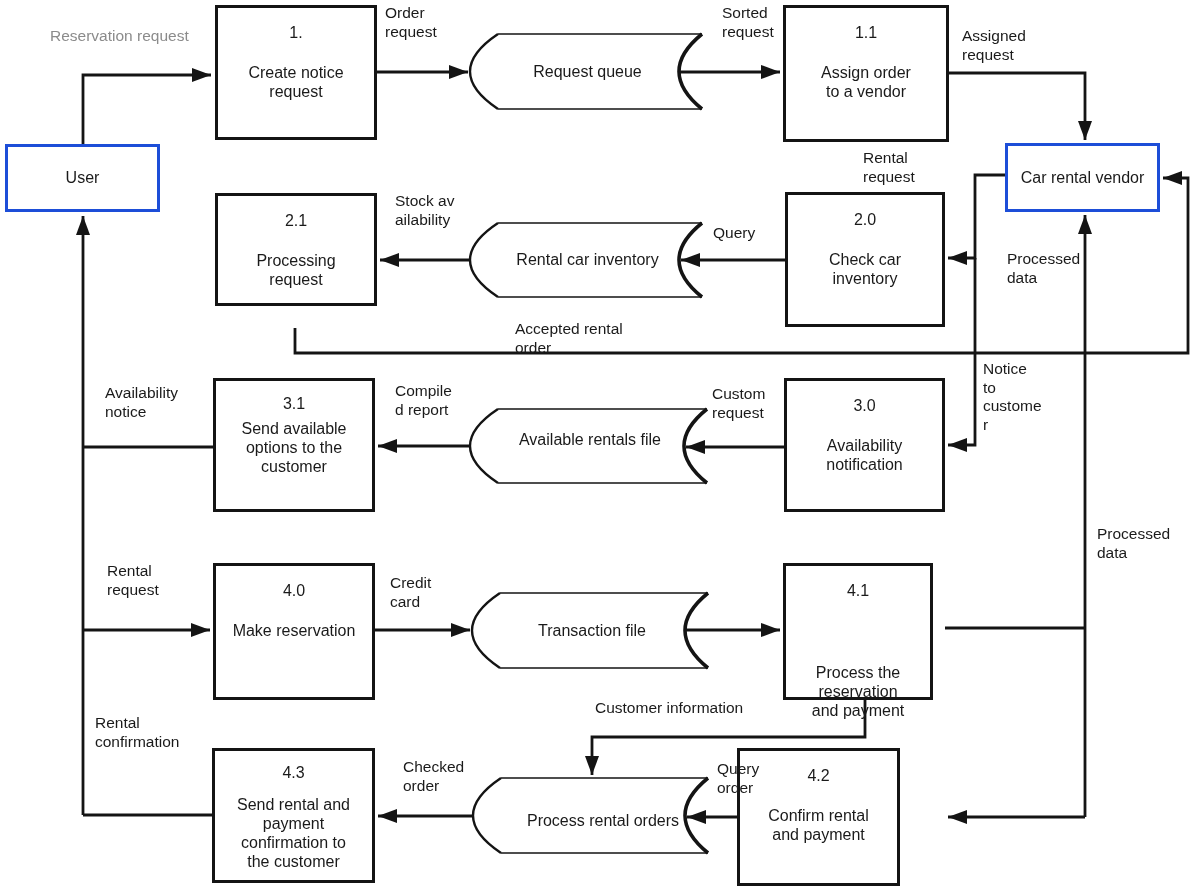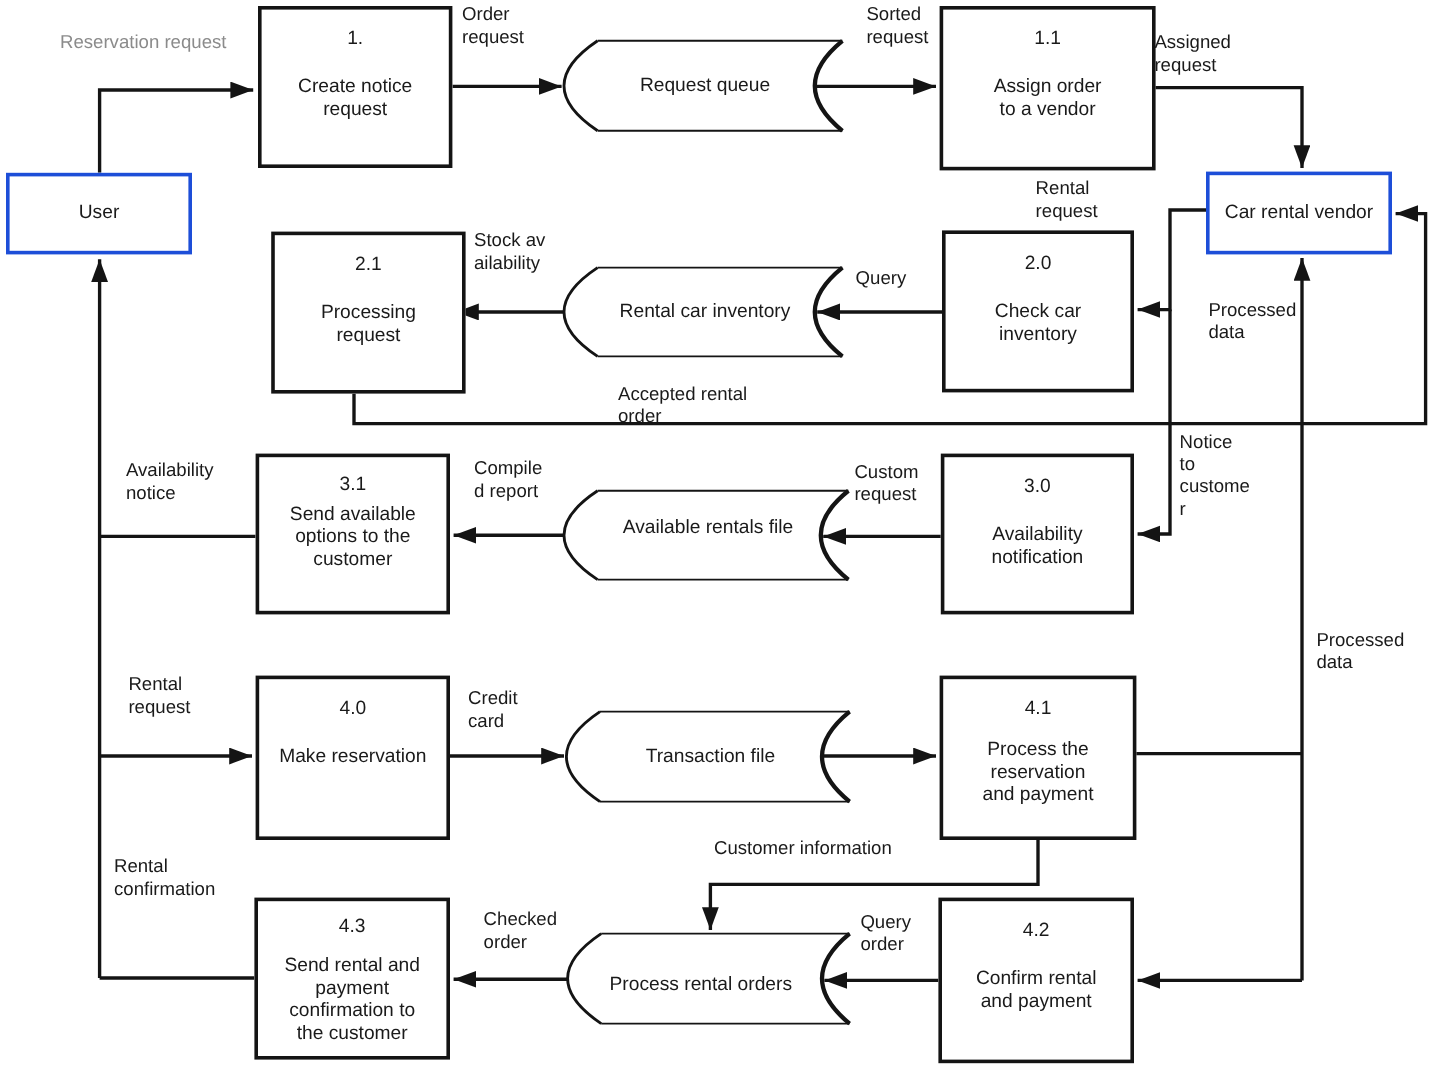--- a/index.html
+++ b/index.html
@@ -124,26 +124,26 @@
   </div>
   <div class="ent" style="left:1005px;top:143px;width:155px;height:69px;">
     <span>Car rental vendor</span>
   </div>
 
   <div class="proc" style="left:215px;top:5px;width:162px;height:135px;">
     <div class="pid">1.</div>
     <div class="pname">Create notice
 request</div>
   </div>
-  <div class="proc" style="left:783px;top:5px;width:180px;height:137px;">
+  <div class="proc" style="left:783px;top:5px;width:166px;height:137px;">
     <div class="pid">1.1</div>
     <div class="pname">Assign order
 to a vendor</div>
   </div>
-  <div class="proc" style="left:215px;top:193px;width:162px;height:135px;margin-left:11px;">
+  <div class="proc" style="left:215px;top:193px;width:162px;height:113px;">
     <div class="pid">2.1</div>
     <div class="pname">Processing
 request</div>
   </div>
   <div class="proc" style="left:785px;top:192px;width:160px;height:135px;">
     <div class="pid">2.0</div>
     <div class="pname">Check car
 inventory</div>
   </div>
   <div class="proc" style="left:213px;top:378px;width:162px;height:134px;">
@@ -154,44 +154,44 @@
   </div>
   <div class="proc" style="left:784px;top:378px;width:161px;height:134px;">
     <div class="pid">3.0</div>
     <div class="pname">Availability
 notification</div>
   </div>
   <div class="proc" style="left:213px;top:563px;width:162px;height:137px;">
     <div class="pid">4.0</div>
     <div class="pname">Make reservation</div>
   </div>
-  <div class="proc" style="left:783px;top:563px;width:164px;height:137px;">
+  <div class="proc" style="left:783px;top:563px;width:150px;height:137px;gap:48px;">
     <div class="pid">4.1</div>
     <div class="pname" style="margin-top:15px;">Process the
 reservation
 and payment</div>
   </div>
   <div class="proc" style="left:212px;top:748px;width:163px;height:135px;">
     <div class="pid" style="margin-top:12px;">4.3</div>
     <div class="pname" style="margin-top:13px;">Send rental and
 payment
 confirmation to
 the customer</div>
   </div>
-  <div class="proc" style="left:782px;top:748px;width:163px;height:138px;">
+  <div class="proc" style="left:737px;top:748px;width:163px;height:138px;">
     <div class="pid">4.2</div>
     <div class="pname">Confirm rental
 and payment</div>
   </div>
 
   <div class="store-label" style="left:495px;top:34px;width:185px;height:75px;">Request queue</div>
   <div class="store-label" style="left:495px;top:223px;width:185px;height:74px;">Rental car inventory</div>
   <div class="store-label" style="left:495px;top:396px;width:190px;height:88px;">Available rentals file</div>
   <div class="store-label" style="left:497px;top:593px;width:190px;height:75px;">Transaction file</div>
-  <div class="store-label" style="left:489px;top:778px;width:190px;height:85px;">Process rental orders</div>
+  <div class="store-label" style="left:508px;top:778px;width:190px;height:85px;">Process rental orders</div>
 
   <div class="flabel muted" style="left:50px;top:27px;">Reservation request</div>
   <div class="flabel" style="left:385px;top:4px;">Order
 request</div>
   <div class="flabel" style="left:722px;top:4px;">Sorted
 request</div>
   <div class="flabel" style="left:962px;top:27px;">Assigned
 request</div>
   <div class="flabel" style="left:863px;top:149px;">Rental
 request</div>

